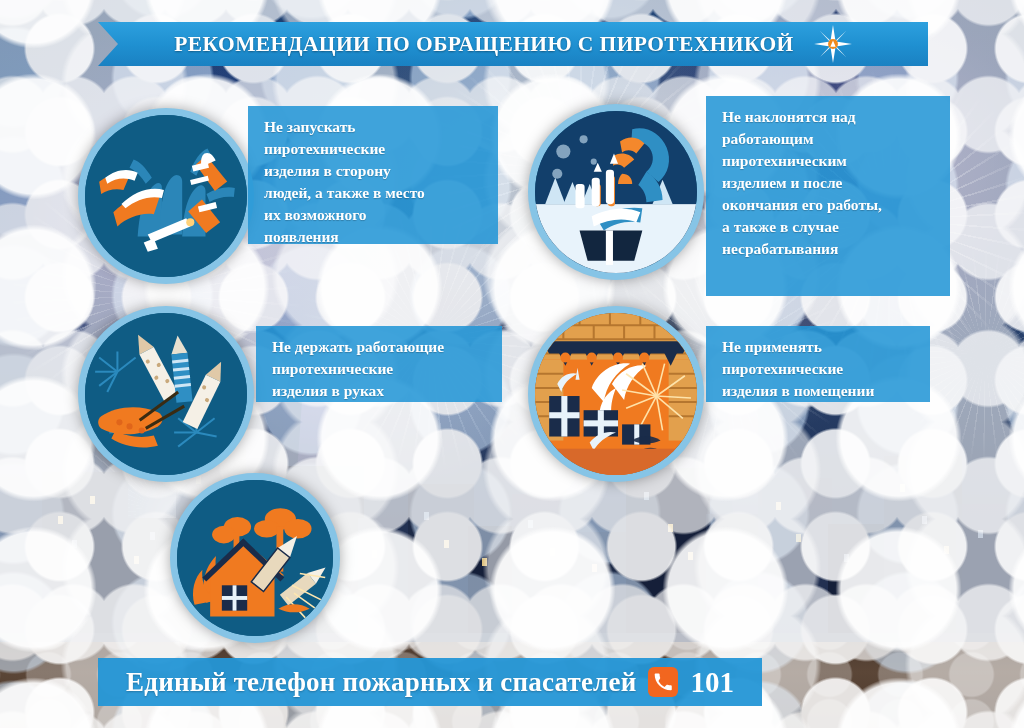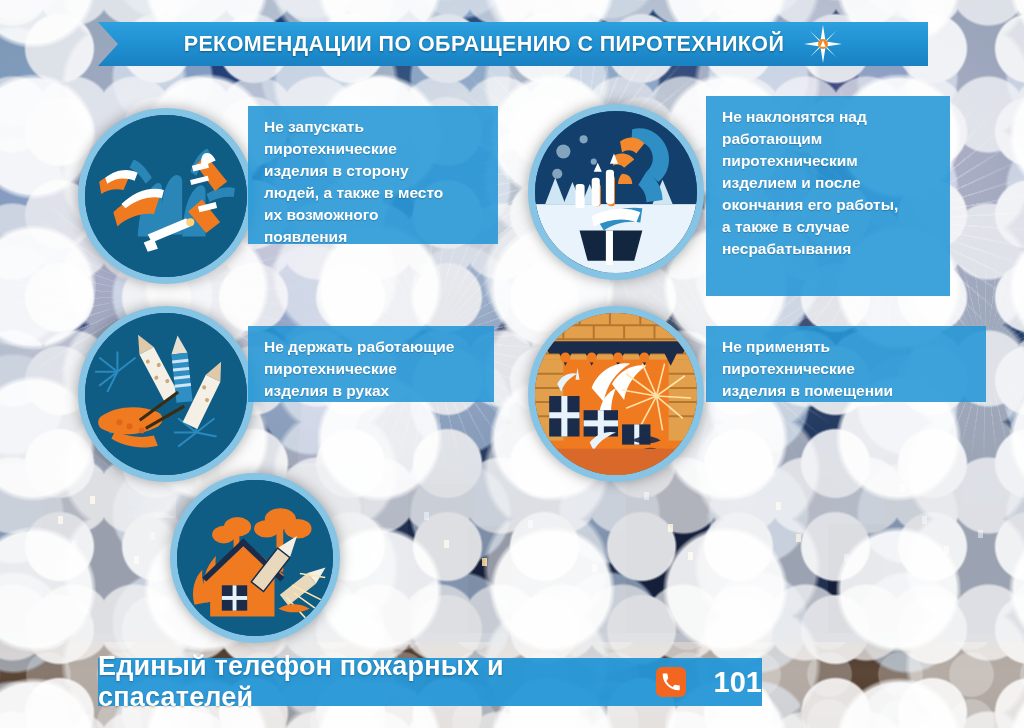--- a/index.html
+++ b/index.html
@@ -2,21 +2,21 @@
 <html lang="ru"><head>
 <meta charset="utf-8">
 <title>Рекомендации по обращению с пиротехникой</title>
 <style>
   html,body{margin:0;padding:0;}
   body{
     width:1024px;height:728px;overflow:hidden;
     font-family:"Liberation Sans","DejaVu Sans",sans-serif;
     background:#0d1b35;
   }
-  .poster{position:relative;width:1024px;height:728px;overflow:hidden;}
+  .poster{position:relative;width:1024px;height:728px;overflow:hidden;font-family:Liberation Serif, serif;}
 
   
   .bg-sky{
     position:absolute;inset:0;
     background:
       radial-gradient(ellipse 420px 300px at 52% 26%, rgba(255,236,205,.34), rgba(255,190,120,.10) 46%, rgba(0,0,0,0) 72%),
       radial-gradient(ellipse 330px 260px at 18% 30%, rgba(190,110,230,.32), rgba(120,60,180,.10) 50%, rgba(0,0,0,0) 76%),
       radial-gradient(ellipse 360px 280px at 84% 22%, rgba(245,150,215,.30), rgba(150,60,160,.09) 50%, rgba(0,0,0,0) 76%),
       radial-gradient(ellipse 300px 240px at 36% 46%, rgba(255,215,240,.22), rgba(0,0,0,0) 70%),
       radial-gradient(ellipse 280px 220px at 70% 40%, rgba(255,230,190,.20), rgba(0,0,0,0) 70%),
@@ -100,21 +100,21 @@
     box-sizing:border-box;
     text-shadow:0 1px 1px rgba(0,0,0,.22);
     white-space:pre-line;
   }
   .tbox.wide{font-size:16px;line-height:1.5;}
 
   
   .footer{
     position:absolute;left:98px;bottom:22px;width:664px;height:48px;
     background:rgba(36,150,214,.95);
-    display:flex;align-items:center;justify-content:center;gap:28px;
+    display:flex;align-items:center;justify-content:center;gap:12px;
   }
   .footer-text{color:#fff;font-size:27px;font-weight:bold;letter-spacing:.2px;
     text-shadow:0 1px 2px rgba(0,0,0,.25);}
   .phone-badge{
     width:30px;height:30px;border-radius:6px;background:#f2661f;
     display:flex;align-items:center;justify-content:center;flex:0 0 30px;
   }
   .footer-num{color:#fff;font-size:29px;font-weight:bold;}
 </style>
 </head>
@@ -370,21 +370,21 @@
         <circle cx="44" cy="112" r="3"></circle>
           <circle cx="56" cy="116" r="3"></circle>
           <circle cx="34" cy="108" r="3"></circle>
       </g>
       <g stroke="#3a2b12" stroke-width="3" fill="none">
         <path d="M54 106 L92 78"></path>
           <path d="M60 114 L98 92"></path>
       </g>
     </svg>
   </div>
-  <div class="tbox" style="left:248px;top:326px;width:246px;height:76px;">Не держать работающие
+  <div class="tbox" style="left:256px;top:326px;width:246px;height:76px;">Не держать работающие
 пиротехнические
 изделия в руках</div>
 
   <div class="circle" style="left:528px;top:306px;width:162px;height:162px;">
     <svg class="art" viewBox="0 0 160 160" aria-hidden="true">
       <rect width="160" height="160" fill="#f07a20"></rect>
       <g fill="#e2a04d">
         <rect x="0" y="0" width="160" height="46"></rect>
       </g>
       <g stroke="#b5762f" stroke-width="2">
@@ -467,21 +467,21 @@
         <path d="M40 66l2-12 2 12z"></path>
         <path d="M54 128c6-8 16-12 26-10-10 4-18 10-22 18z"></path>
       </g>
       <g fill="#1a2c4a" opacity=".9">
         <path d="M96 126c8-6 20-6 28 0-8 4-20 4-28 0z"></path>
         <path d="M104 136c6-4 14-4 20 0-6 3-14 3-20 0z"></path>
       </g>
       <rect x="0" y="134" width="160" height="26" fill="#d8692a"></rect>
     </svg>
   </div>
-  <div class="tbox" style="left:706px;top:326px;width:280px;height:76px;">Не применять
+  <div class="tbox" style="left:706px;top:326px;width:224px;height:76px;">Не применять
 пиротехнические
 изделия в помещении</div>
 
   <div class="circle" style="left:170px;top:473px;width:156px;height:156px;">
     <svg class="art" viewBox="0 0 160 160" aria-hidden="true">
       <rect width="160" height="160" fill="#0f5c84"></rect>
       <g fill="#f07a20">
         <ellipse cx="106" cy="40" rx="16" ry="11"></ellipse>
         <ellipse cx="124" cy="50" rx="14" ry="10"></ellipse>
         <ellipse cx="92" cy="50" rx="13" ry="9"></ellipse>

